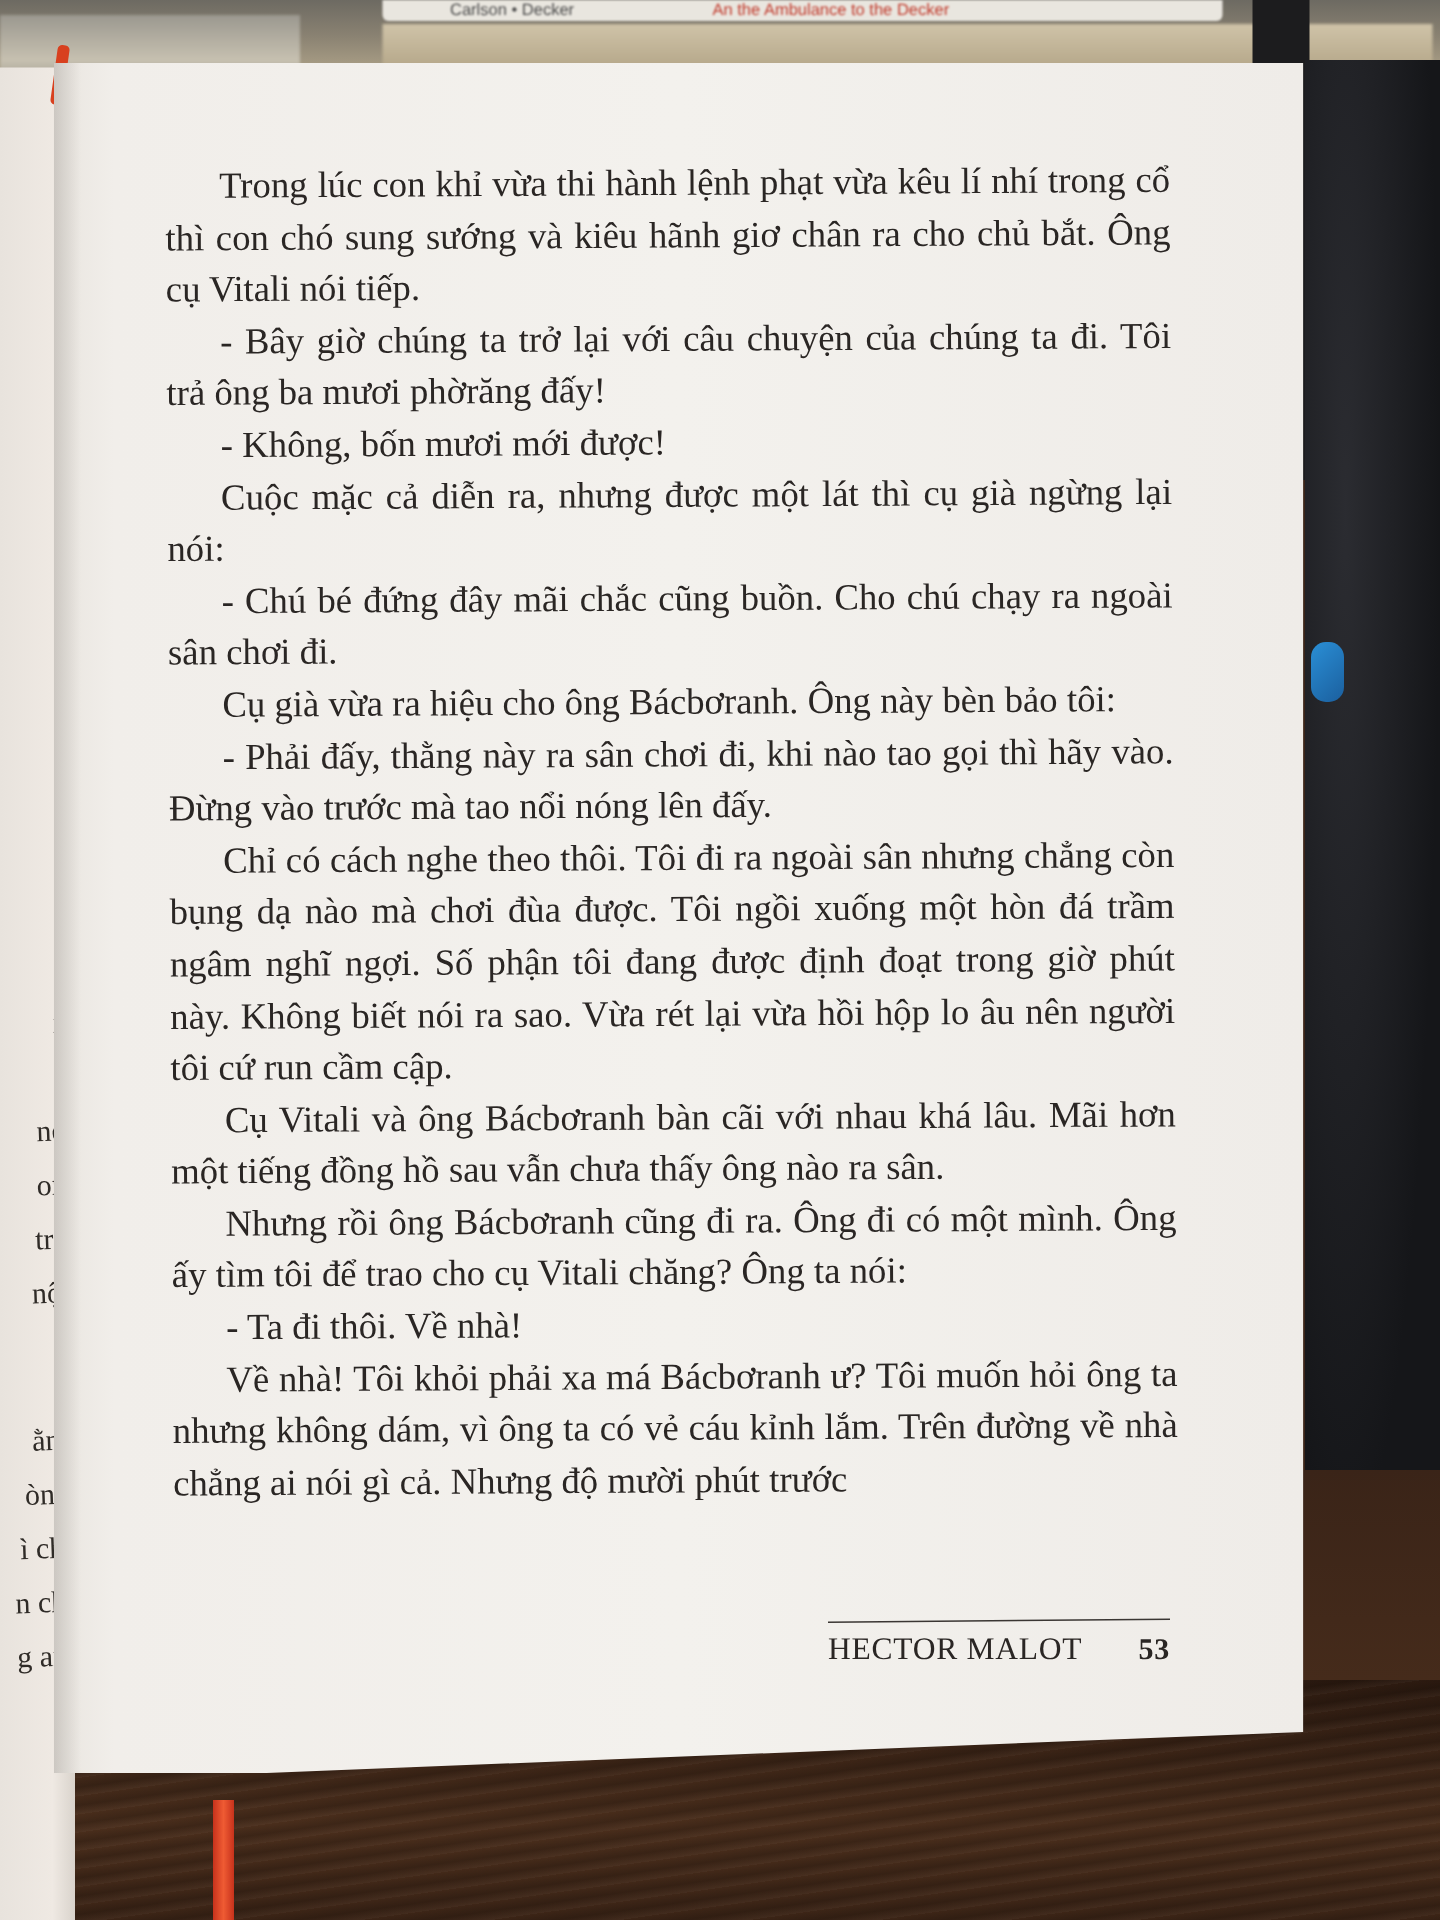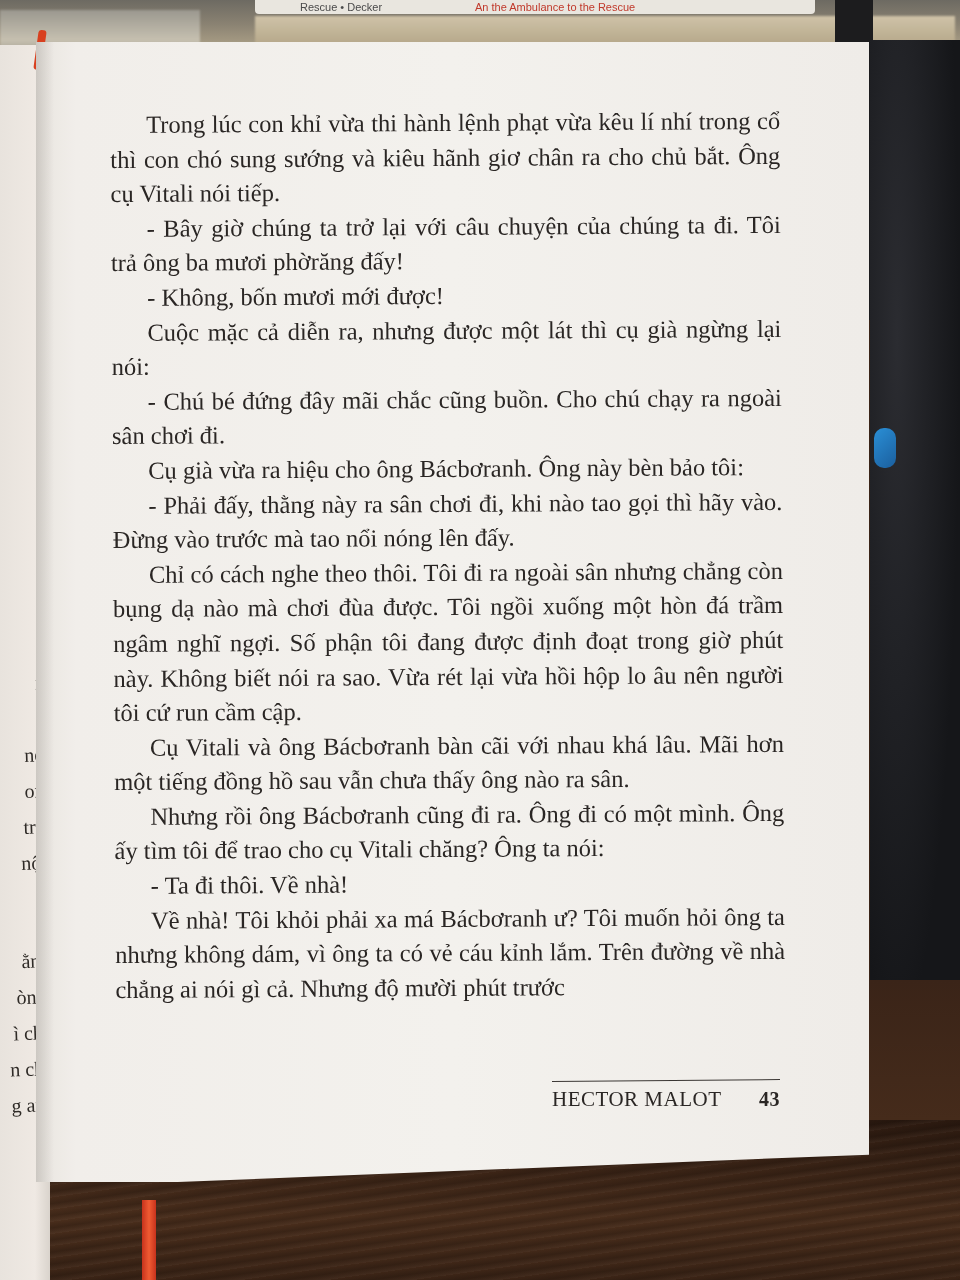--- a/index.html
+++ b/index.html
@@ -192,22 +192,22 @@
       font-weight: bold;
       font-size: 20px;
     }
   </style>
 </head>
 <body>
 
 <div class="shelf">
   <div class="shelf-left-stack"></div>
   <div class="shelf-book-spine">
-    <span class="author">Rescue • Decker</span>
-    <span class="title">An the Ambulance to the Rescue</span>
+    <span class="author">Carlson • Decker</span>
+    <span class="title">An the Ambulance to the Decker</span>
   </div>
   <div class="shelf-book-lower"></div>
 </div>
 <div class="shelf-pole"></div>
 <div class="dark-cloth"></div>
 <div class="blue-toy"></div>
 <div class="table-wood-right"></div>
 <div class="table-wood"></div>
 
 <div class="left-page">
@@ -244,17 +244,17 @@
   <p>Cụ Vitali và ông Bácbơranh bàn cãi với nhau khá lâu. Mãi hơn một tiếng đồng hồ sau vẫn chưa thấy ông nào ra sân.</p>
   <p>Nhưng rồi ông Bácbơranh cũng đi ra. Ông đi có một mình. Ông ấy tìm tôi để trao cho cụ Vitali chăng? Ông ta nói:</p>
   <p>- Ta đi thôi. Về nhà!</p>
   <p>Về nhà! Tôi khỏi phải xa má Bácbơranh ư? Tôi muốn hỏi ông ta nhưng không dám, vì ông ta có vẻ cáu kỉnh lắm. Trên đường về nhà chẳng ai nói gì cả. Nhưng độ mười phút trước</p>
 </div>
 
 <div class="footer">
   <div class="footer-rule"></div>
   <div class="footer-row">
     <span>HECTOR MALOT</span>
-    <span class="page-num">43</span>
+    <span class="page-num">53</span>
   </div>
 </div>
 
 <div class="ribbon-bottom"></div>
 
 </body></html>

